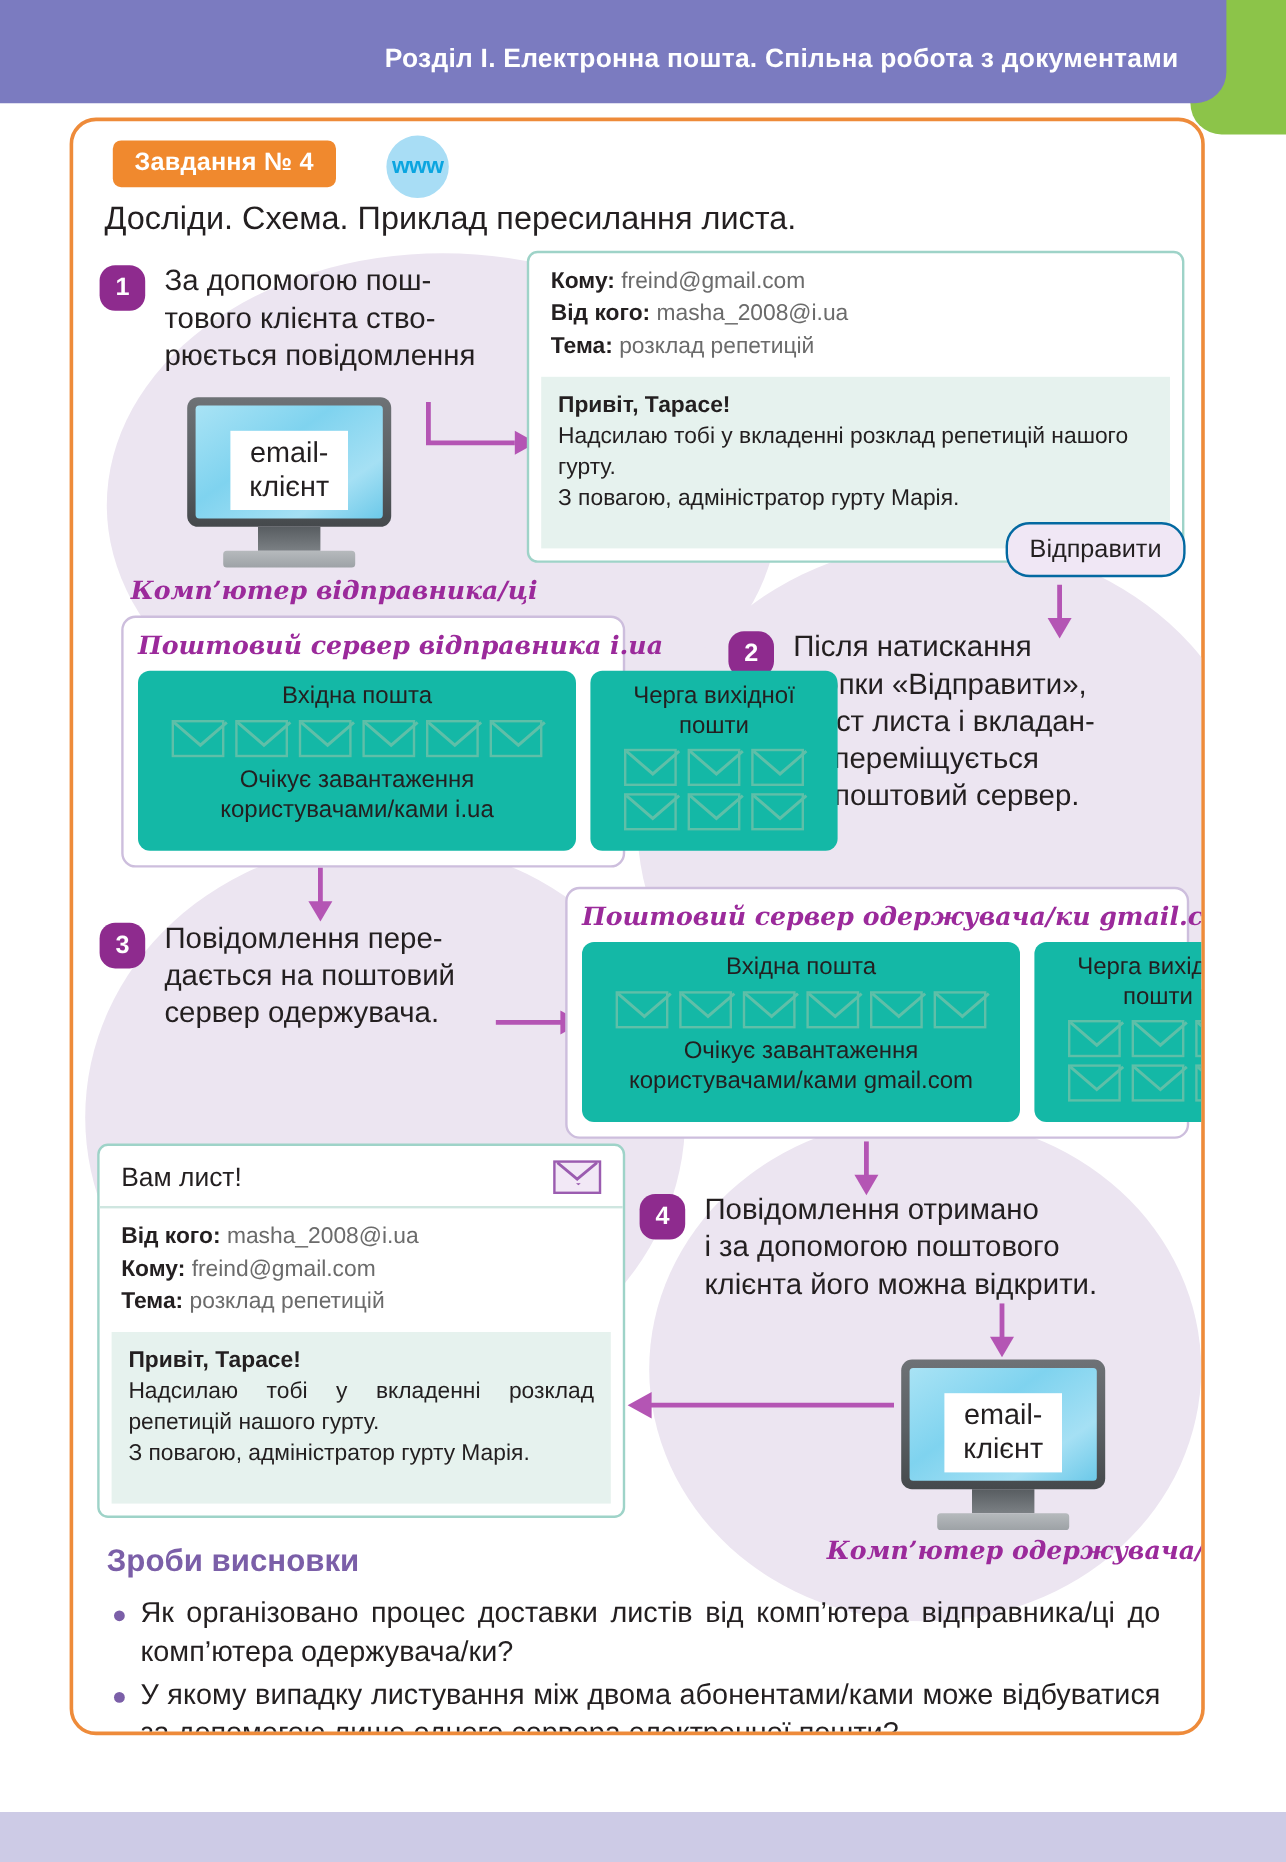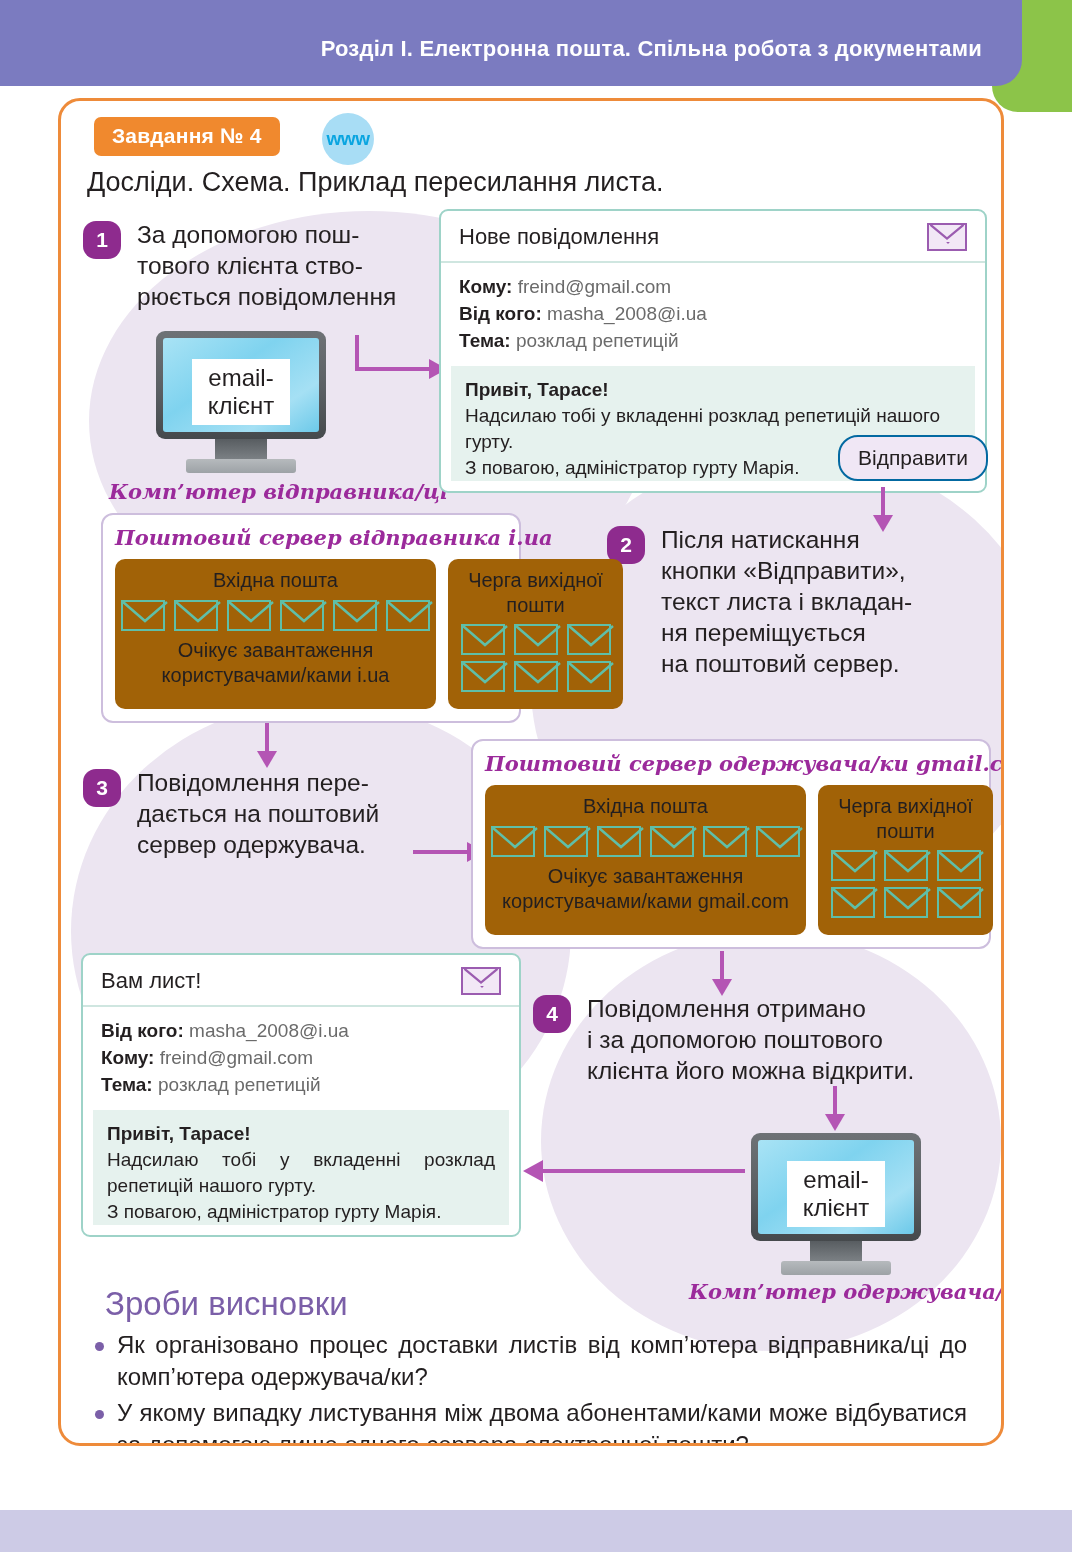--- a/index.html
+++ b/index.html
@@ -239,21 +239,21 @@
   .msg-fields {
     padding: 10px 18px 6px;
     font-size: 19px;
     line-height: 27px;
   }
   .msg-fields b { color: #231f20; }
   .msg-fields span { color: #6b6b6b; }
   .msg-body {
     margin: 6px 10px 10px;
     background: #e6f2ee;
-    padding: 11px 14px 0;
+    padding: 11px 14px 28px;
     font-size: 19px;
     line-height: 26px;
     color: #231f20;
   }
   .msg-body .greet { font-weight: bold; display: block; }
   .msg-body p { margin: 0; }
   .msg-body.justified p.just { text-align: justify; }
 
   .send-btn {
     position: absolute;
@@ -280,23 +280,23 @@
     font-family: "DejaVu Serif", serif;
     font-style: italic;
     font-weight: bold;
     font-size: 21px;
     color: #9b2a9b;
     margin-bottom: 9px;
     white-space: nowrap;
   }
   .server-cols { display: flex; gap: 12px; }
   .pane {
-    background: #a16207;
+    background: #14b8a6;
     border-radius: 10px;
-    padding: 9px 6px 11px;
+    padding: 9px 28px 11px;
     box-sizing: border-box;
   }
   .pane-inbox { flex: 1 1 auto; }
   .pane-queue { flex: 0 0 175px; }
   .pane-label {
     text-align: center;
     font-size: 20px;
     line-height: 25px;
     color: #231f20;
     white-space: pre-line;
@@ -319,24 +319,24 @@
   .queue-rows { margin-top: 6px; }
   .queue-rows .env-row { gap: 9px; margin: 6px 0; }
 
   
   .arrow { position: absolute; }
   .arrow svg { display: block; }
 
   
   .concl-title {
     position: absolute;
-    left: 44px;
+    left: 28px;
     top: 1184px;
-    font-size: 33px;
-    font-weight: normal;
+    font-size: 26px;
+    font-weight: bold;
     color: #7b5fa8;
   }
   .concl-list {
     position: absolute;
     left: 26px;
     top: 1228px;
     width: 880px;
     margin: 0;
     padding: 0;
     list-style: none;
@@ -399,28 +399,20 @@
     <div class="computer-caption" style="left:48px; top:378px;">Комп’ютер відправника/ці</div>
 
     <div class="arrow" style="left:290px; top:228px;">
       <svg width="100" height="70" viewBox="0 0 100 70">
         <path d="M6 6 L6 40 L78 40" fill="none" stroke="#b455b4" stroke-width="4"></path>
         <path d="M78 30 L96 40 L78 50 Z" fill="#b455b4"></path>
       </svg>
     </div>
 
     <div class="msg-panel" style="left:378px; top:108px; width:548px;">
-      <div class="msg-title">
-        <span>Нове повідомлення</span>
-        <span class="env-icon-lg">
-          <svg class="env-flap" width="40" height="24" viewBox="0 0 40 24">
-            <path d="M2 2 L20 17 L38 2" fill="none" stroke="#9b5cb0" stroke-width="2.5"></path>
-          </svg>
-        </span>
-      </div>
       <div class="msg-fields">
         <div>
           <b>Кому:</b>
           <span>freind@gmail.com</span>
         </div>
         <div>
           <b>Від кого:</b>
           <span>masha_2008@i.ua</span>
         </div>
         <div>

